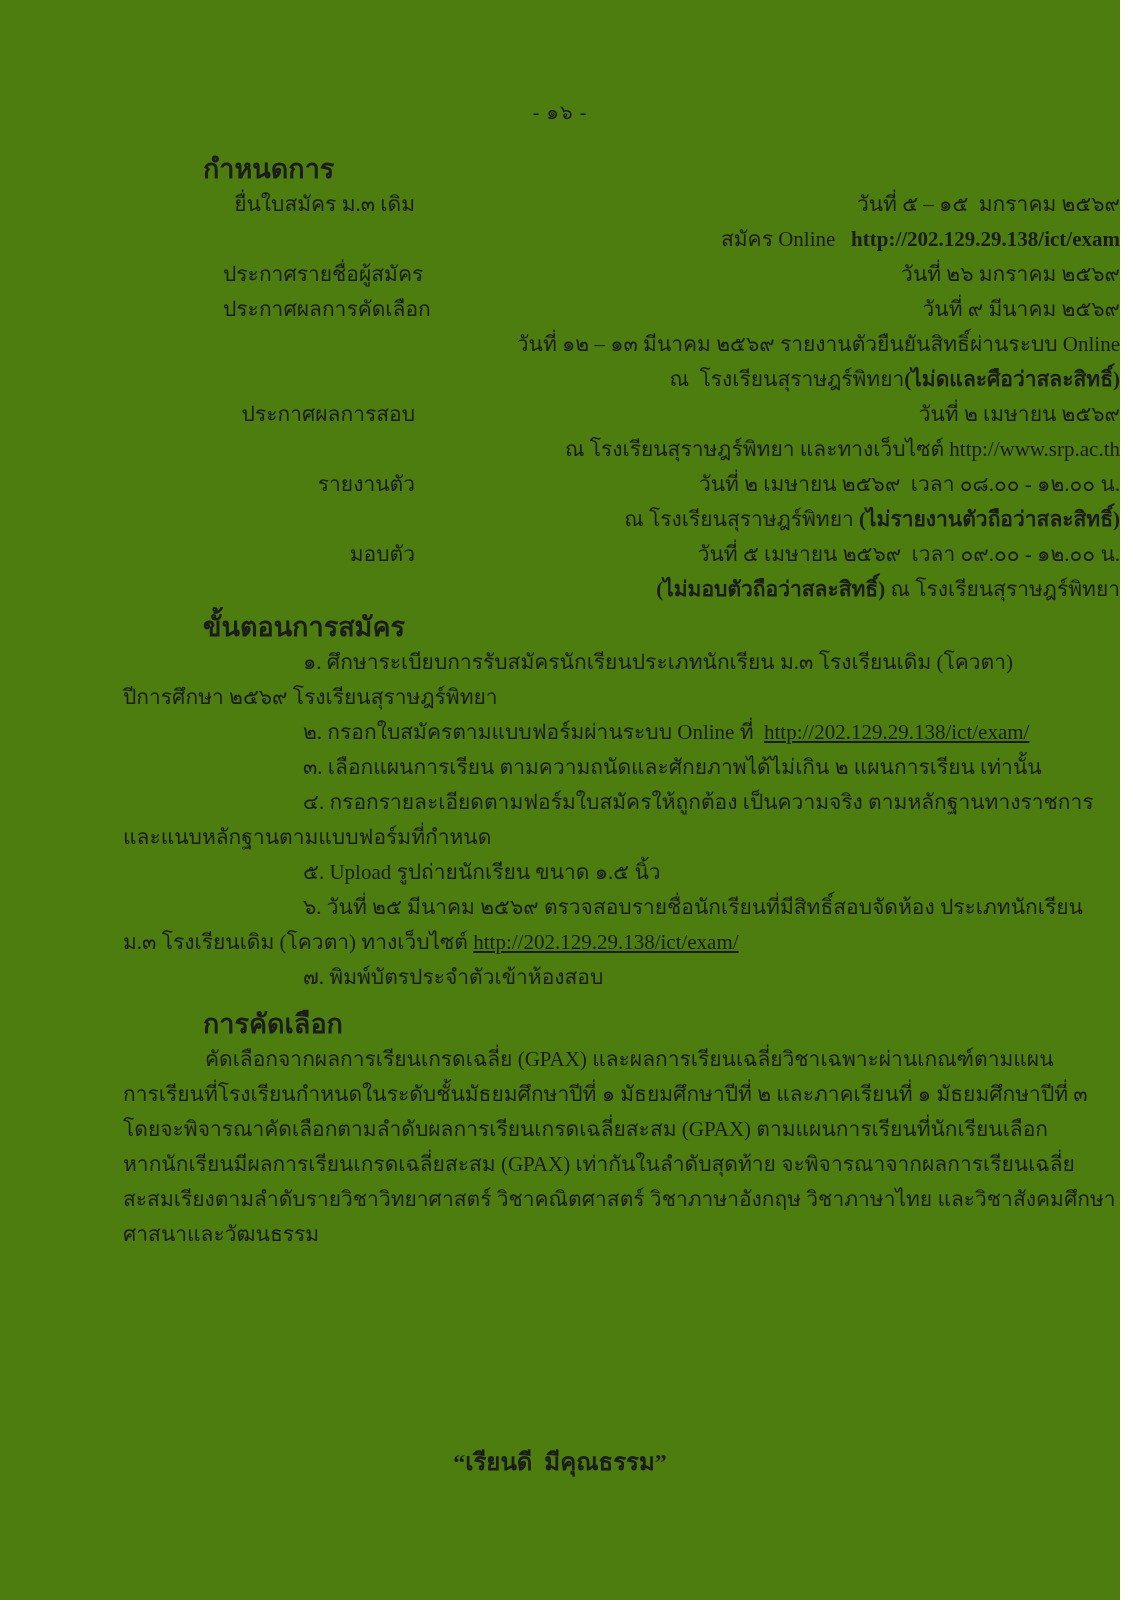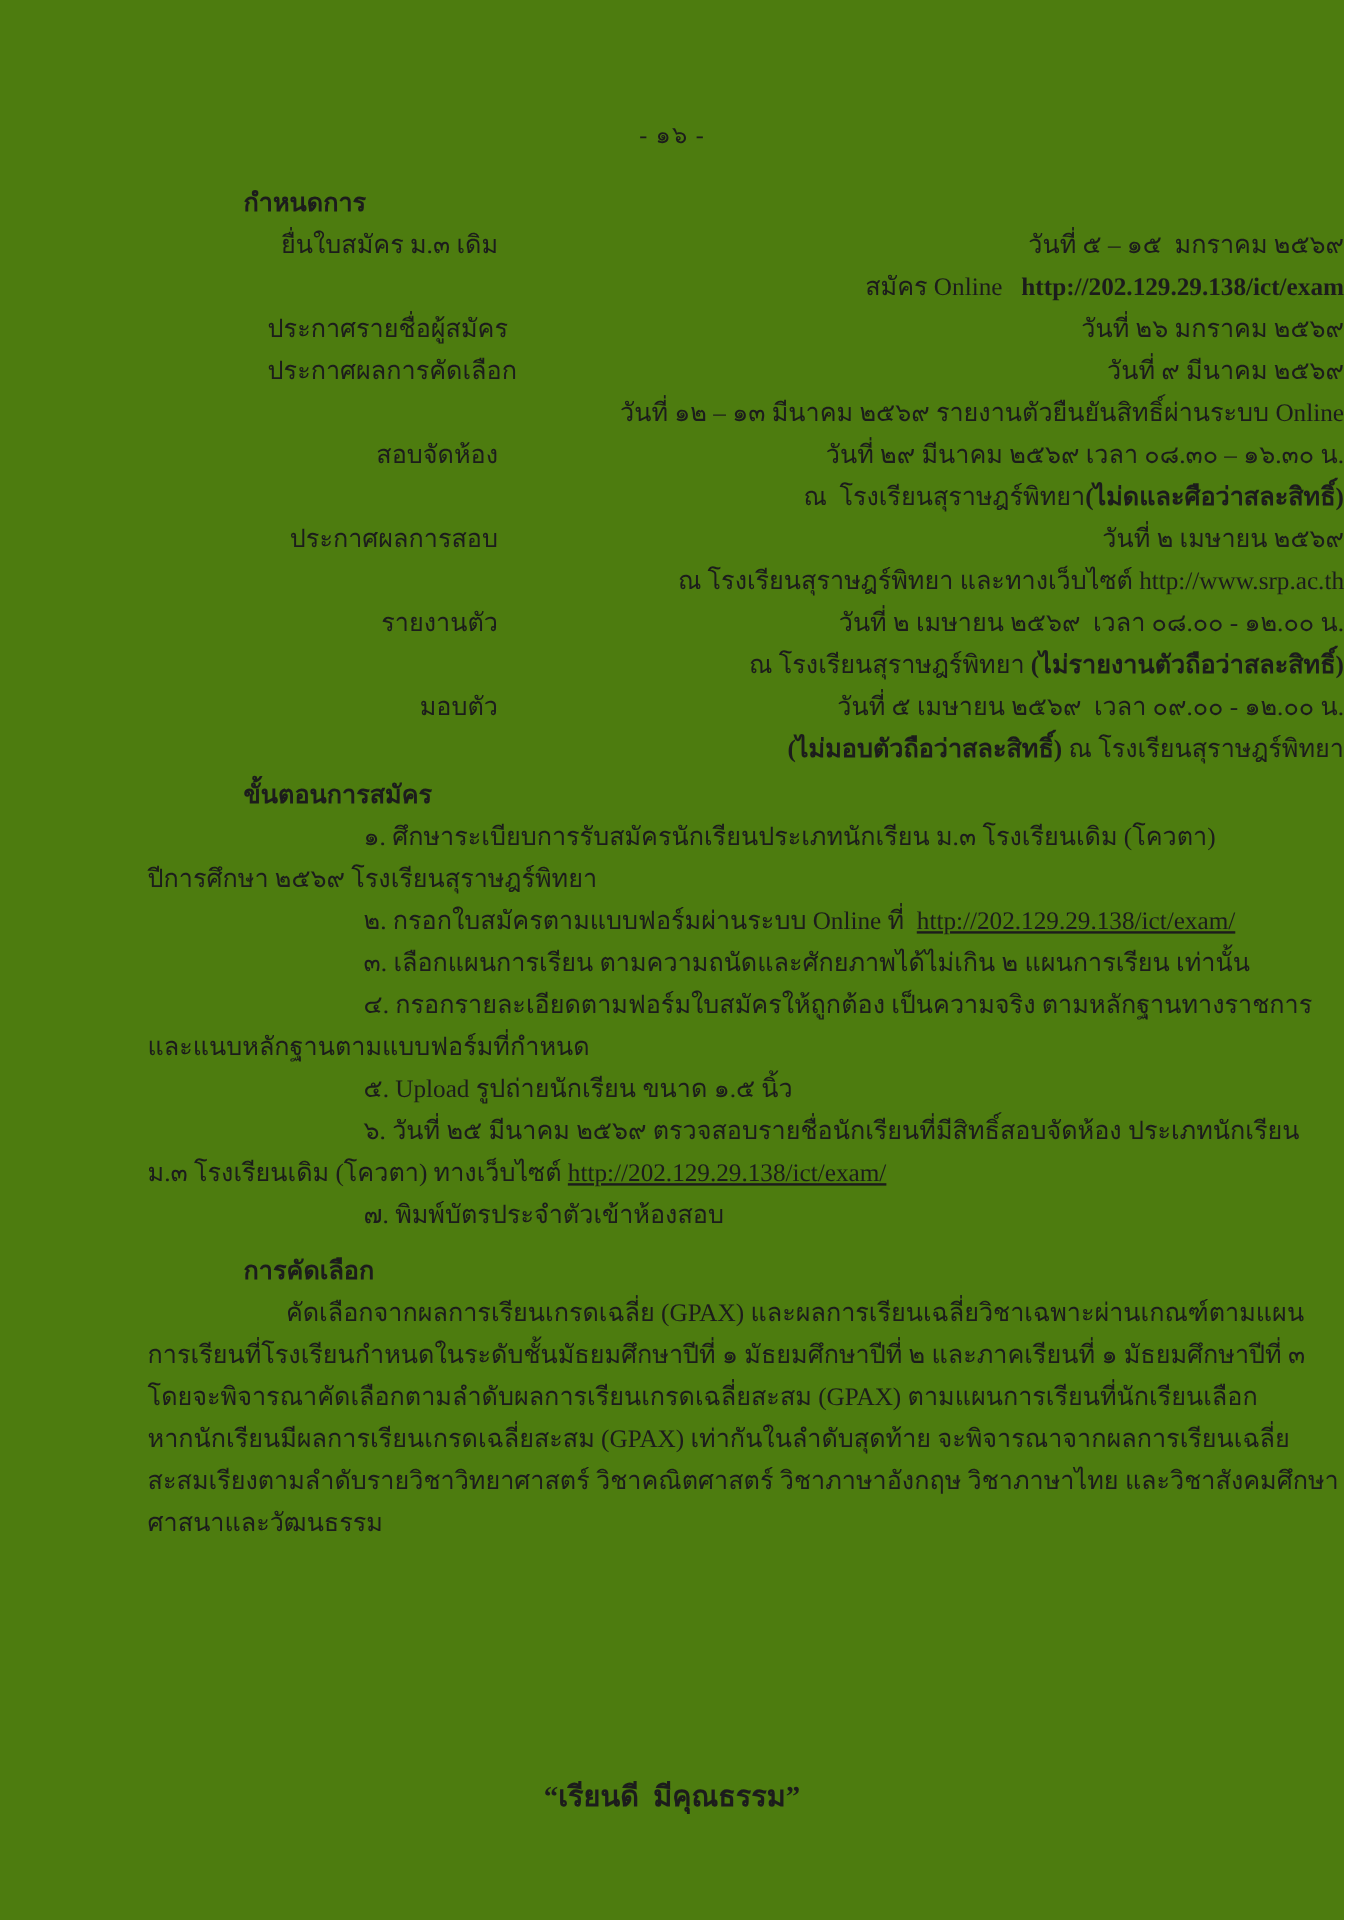--- a/index.html
+++ b/index.html
@@ -15,21 +15,21 @@
   }
   .page-number {
     padding-top: 96px;
     text-align: center;
     font-size: 20px;
     letter-spacing: 1px;
   }
   .sec-heading {
     font-weight: bold;
     margin-left: 203px;
-    font-size: 21px;
+    font-size: 27px;
     line-height: 35px;
     white-space: pre;
   }
   .sched-heading { margin-top: 24px; }
   .steps-heading { margin-top: 3px; }
   .sel-heading   { margin-top: 12px; }
   .schedule { margin-left: 223px; text-align: right; }
   .srow {
     display: flex;
     line-height: 35px;
@@ -38,21 +38,21 @@
   .srow .lbl { width: 192px; flex: 0 0 192px; }
   .srow .val { flex: 1 1 auto; }
   .b { font-weight: bold; }
   .u { text-decoration: underline; }
   .line {
     line-height: 35px;
     white-space: pre;
     margin-left: 123px;
   }
   .indent-step { margin-left: 303px; }
-  .indent-para { margin-left: 205px; text-align: center; }
+  .indent-para { margin-left: 205px; }
   .footer {
     margin-top: 190px;
     text-align: center;
     font-weight: bold;
     font-size: 24px;
     white-space: pre;
   }
 </style>
 </head>
 <body>
@@ -76,24 +76,20 @@
       <span class="lbl">ประกาศรายชื่อผู้สมัคร</span>
       <span class="val"><span>วันที่ ๒๖ มกราคม ๒๕๖๙</span></span>
     </div>
     <div class="srow">
       <span class="lbl">ประกาศผลการคัดเลือก</span>
       <span class="val"><span>วันที่ ๙ มีนาคม ๒๕๖๙</span></span>
     </div>
     <div class="srow">
       <span class="lbl"></span>
       <span class="val"><span>วันที่ ๑๒ – ๑๓ มีนาคม ๒๕๖๙ รายงานตัวยืนยันสิทธิ์ผ่านระบบ Online</span></span>
-    </div>
-    <div class="srow">
-      <span class="lbl">สอบจัดห้อง</span>
-      <span class="val"><span>วันที่ ๒๙ มีนาคม ๒๕๖๙ เวลา ๐๘.๓๐ – ๑๖.๓๐ น.</span></span>
     </div>
     <div class="srow">
       <span class="lbl"></span>
       <span class="val"><span>ณ  โรงเรียนสุราษฎร์พิทยา</span><span class="b">(ไม่ดและศือว่าสละสิทธิ์)</span></span>
     </div>
     <div class="srow">
       <span class="lbl">ประกาศผลการสอบ</span>
       <span class="val"><span>วันที่ ๒ เมษายน ๒๕๖๙</span></span>
     </div>
     <div class="srow">

